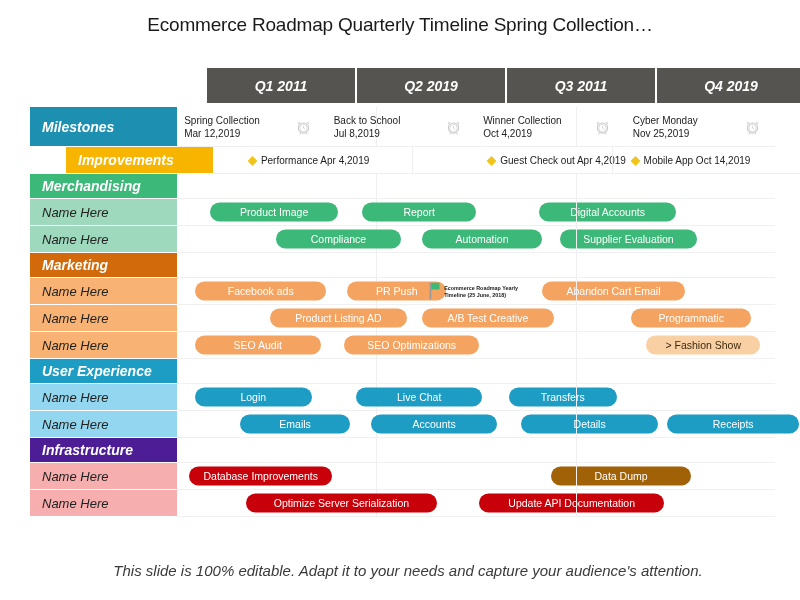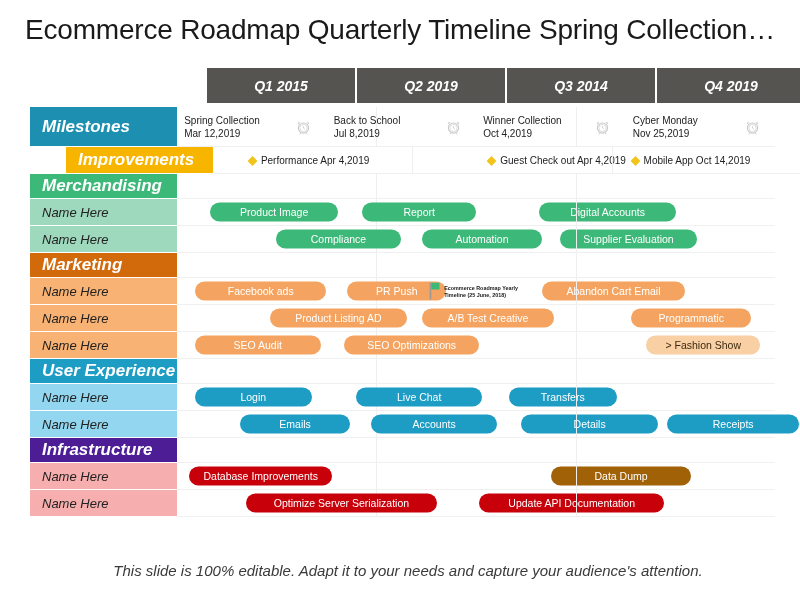--- a/index.html
+++ b/index.html
@@ -8,42 +8,42 @@
     background: #ffffff;
     font-family: "Liberation Sans", sans-serif;
     overflow: hidden;
   }
   #slide { position: relative; width: 800px; height: 600px; background:#fff; }
 
   
   .title {
     position: absolute; left: 0; top: 14px; width: 800px;
     text-align: center;
-    font-size: 28px; font-weight: 400; color: #1a1a1a;
+    font-size: 19px; font-weight: 400; color: #1a1a1a;
     letter-spacing: -0.2px; white-space: nowrap;
   }
 
   
   .grid { position: absolute; left: 30px; top: 68px; width: 745px; }
 
   .qhead { position: absolute; left: 177px; top: 0; width: 598px; height: 35px; display: flex; }
   .qcell {
     flex: 1 1 0; background: #555451; color: #ffffff;
     display: flex; align-items: center; justify-content: center;
     font-size: 14px; font-weight: bold; font-style: italic;
     border-right: 2px solid #ffffff;
   }
   .qcell:last-child { border-right: none; }
 
   .row { position: absolute; left: 0; width: 745px; display: flex; }
   .lbl {
     width: 147px; flex: 0 0 147px;
     display: flex; align-items: center;
     padding-left: 12px;
-    font-size: 17px; font-style: italic;
+    font-size: 14px; font-style: italic;
     border-bottom: 1px solid #ffffff;
   }
   .lbl.cat { font-weight: bold; color: #ffffff; }
   .lbl.name { font-weight: normal; color: #222222; font-size: 13px; }
   .track {
     position: relative; flex: 1 1 auto; margin-left: 0;
     background: #ffffff;
     border-bottom: 1px solid #f0f0f0;
   }
   .track::before, .track::after { content: ""; position: absolute; top: 0; bottom: 0; width: 1px; background: #efefef; }
@@ -85,23 +85,23 @@
 </style>
 </head>
 <body>
 
 <div id="slide">
 
   <div class="title">Ecommerce Roadmap Quarterly Timeline Spring Collection…</div>
 
   <div class="grid">
     <div class="qhead" id="qhead">
-        <div class="qcell">Q1 2015</div>
+        <div class="qcell">Q1 2011</div>
         <div class="qcell">Q2  2019</div>
-        <div class="qcell">Q3 2014</div>
+        <div class="qcell">Q3 2011</div>
         <div class="qcell">Q4  2019</div>
       </div>
     <div id="rows">
         <div class="row" style="top: 39px; height: 40px;">
           <div class="lbl cat" style="background: rgb(29, 143, 176);">Milestones</div>
           <div class="track">
             <div class="ms" style="left: 1.2%;">
               <div>Spring Collection</div>
               <div>Mar 12,2019</div>
             </div>

